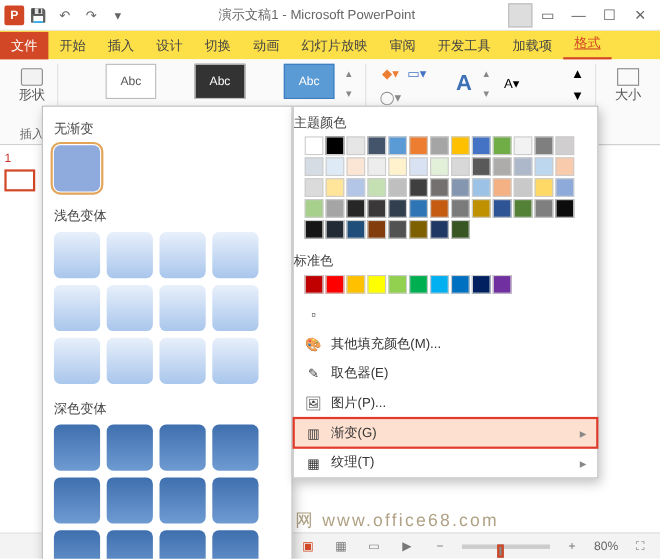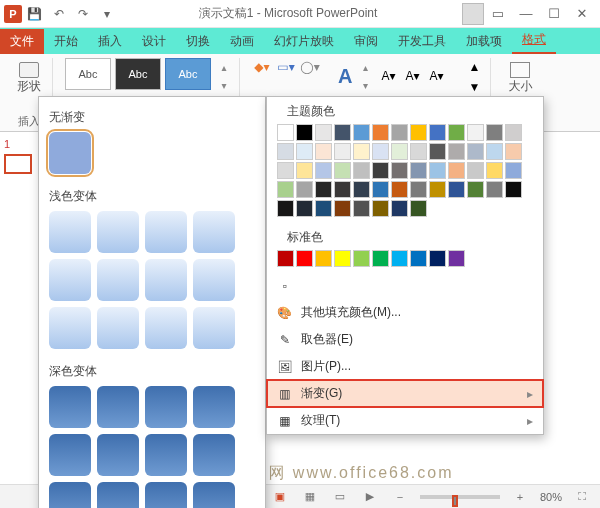--- a/index.html
+++ b/index.html
@@ -8,37 +8,37 @@
   
   .titlebar { height: 28px; background: #fff; display: flex; align-items: center; padding: 0 4px; border-bottom: 1px solid #e5e5e5; }
   .titlebar .qat { display: flex; gap: 2px; align-items: center; }
   .titlebar .qat .p-logo { width: 18px; height: 18px; background: #d24726; color: #fff; font-weight: bold; display: flex; align-items: center; justify-content: center; font-size: 11px; border-radius: 2px; }
   .titlebar .qat .qbtn { width: 22px; height: 22px; display: flex; align-items: center; justify-content: center; color: #666; }
   .titlebar .title { flex: 1; text-align: center; color: #666; font-size: 12px; }
   .titlebar .avatar { width: 22px; height: 22px; background: #ddd; border: 1px solid #bbb; margin-left: 4px; }
   .titlebar .wbtn { width: 28px; height: 22px; display: flex; align-items: center; justify-content: center; color: #666; font-size: 13px; }
 
   
-  .tabs { height: 26px; display: flex; align-items: flex-end; background: #5eead4; }
+  .tabs { height: 26px; display: flex; align-items: flex-end; background: #fde047; }
   .tab { padding: 4px 10px; color: #444; font-size: 12px; cursor: pointer; }
   .tab.file { background: #d24726; color: #fff; }
   .tab.active { color: #d24726; border-bottom: 2px solid #d24726; }
   .tab.format { color: #d24726; text-decoration: underline; }
   .tabs .user { margin-left: auto; padding: 4px 8px; color: #444; display: flex; align-items: center; gap: 4px; }
   .tabs .user .ava { width: 20px; height: 20px; background: linear-gradient(#ccc,#aaa); border: 1px solid #999; }
 
   
   .ribbon { height: 78px; border-bottom: 1px solid #ccc; display: flex; padding: 4px 6px 2px; gap: 6px; background: #fafafa; }
   .rgroup { display: flex; flex-direction: column; align-items: center; border-right: 1px solid #e0e0e0; padding: 0 6px; }
   .rgroup .label { font-size: 11px; color: #666; margin-top: auto; }
   .rgroup .icons { display: flex; gap: 4px; align-items: center; flex-wrap: wrap; }
   .shapebtn { width: 34px; height: 40px; display: flex; flex-direction: column; align-items: center; justify-content: center; color: #555; }
   .shapebtn .shp { width: 20px; height: 16px; border: 1px solid #888; border-radius: 2px; background: #f2f2f2; }
   .stylebox { display:flex; gap:4px; }
-  .stylebtn { width: 46px; height: 32px; border: 1px solid #bbb; border-radius: 0; display: flex; align-items: center; justify-content: center; font-size: 11px; }
+  .stylebtn { width: 46px; height: 32px; border: 1px solid #bbb; border-radius: 0; display: flex; align-items: center; justify-content: center; font-size: 11px; margin-left: 31px; }
   .s-white { background: #fff; color:#555; }
   .s-black { background: #333; color:#fff; }
   .s-blue  { background: #5b9bd5; color:#fff; border-color:#3d7cc1; }
   .smallbtn { width: 18px; height: 18px; display:flex; align-items:center; justify-content:center; color:#888; font-size:10px; }
   .fontA { font-size: 20px; font-weight: bold; color: #3b6fb6; }
   .toolicn { width: 20px; height: 18px; display:inline-flex; align-items:center; justify-content:center; }
 
   
   .workspace { position: relative; height: calc(508px - 28px - 26px - 78px - 24px); display:flex; }
   .thumbcol { width: 40px; background:#fff; border-right:1px solid #e0e0e0; padding:6px 4px; }
@@ -51,21 +51,21 @@
   .grad-h { font-size: 12px; color:#444; margin: 6px 0 4px; }
   .grad-grid { display:flex; flex-wrap:wrap; gap:6px; padding: 2px 0 8px; }
   .grad-sw { width: 42px; height: 42px; border-radius: 6px; }
   .grad-sw.sel { outline: 2px solid #e2a55a; outline-offset: 1px; }
   .nograd { background: #8faadc; }
   .lt  { background: linear-gradient(180deg,#e8f0fb,#a9c6ec); }
   .dk  { background: linear-gradient(180deg,#3f6fae,#6f9bd2); }
 
   
   .color-panel { position:absolute; left: 266px; top: -36px; width: 278px; background:#fff; border:1px solid #bbb; box-shadow: 2px 4px 10px rgba(0,0,0,.25); z-index: 20; }
-  .cp-h { font-size:12px; color:#444; padding: 6px 20px 2px; }
+  .cp-h { font-size:12px; color:#444; padding: 6px 0 2px; }
   .cp-grid { display:flex; flex-wrap:wrap; gap:2px; padding: 2px 10px 6px; }
   .cp-sw { width: 17px; height: 17px; border:1px solid #ccc; }
   .cp-row { padding: 5px 10px; display:flex; align-items:center; gap:8px; font-size:12px; color:#333; }
   .cp-row.highlight { background:#fde0d0; outline:2px solid #e03a2a; outline-offset:-1px; }
   .cp-row .ic { width:16px; height:16px; display:flex; align-items:center; justify-content:center; }
   .cp-row .arrow { margin-left:auto; color:#888; }
 
   
   .slide-area { position:absolute; right:10px; top:20px; width:260px; text-align:left; }
   .wm1 { font-size: 30px; font-weight: 800; }

